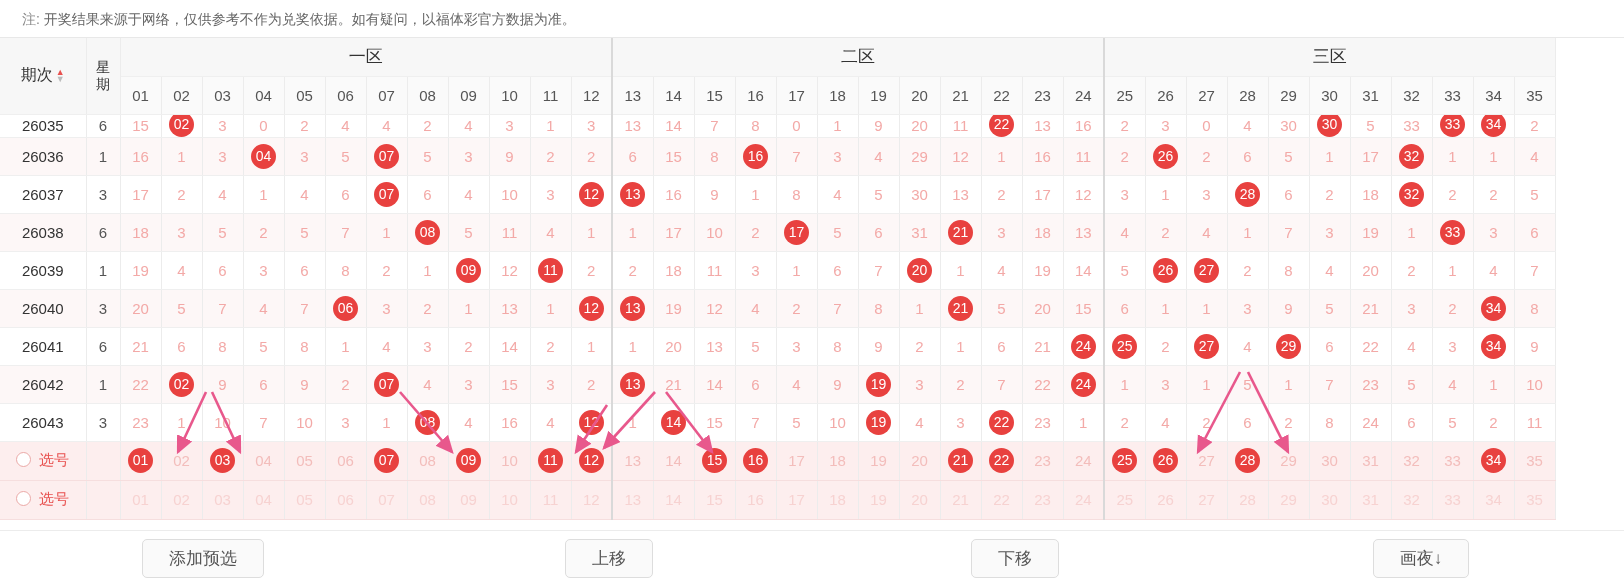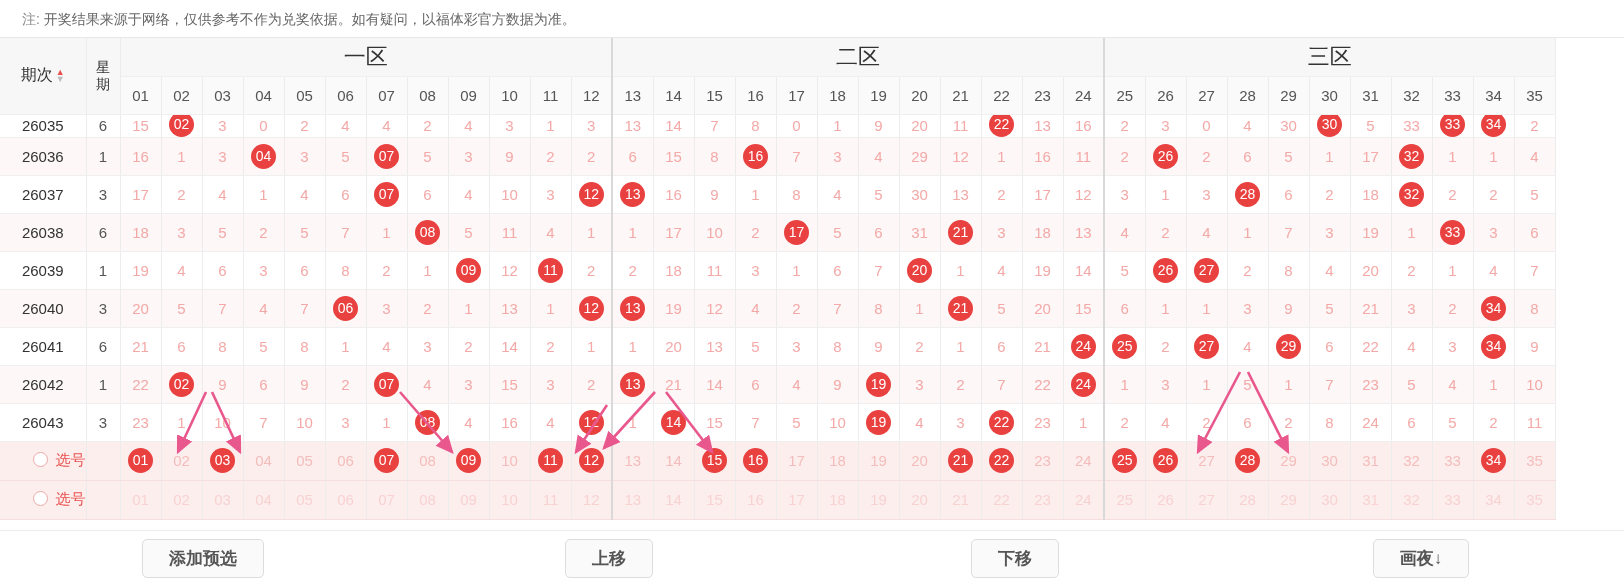--- a/index.html
+++ b/index.html
@@ -53,21 +53,21 @@
   col.c-week  { width: 34px; }
   col.c-num   { width: 41px; }
 
   thead th {
     background: #f7f7f7;
     color: #444;
     font-weight: normal;
     height: 30px;
   }
   th.zone {
-    font-size: 22px;
+    font-size: 17px;
     color: #333;
     height: 36px;
     border-bottom: 1px solid #e6e6e6;
   }
   th.issue-h, th.week-h {
     font-size: 16px;
     color: #333;
     border-bottom: 1px solid #e6e6e6;
   }
   th.week-h { font-size: 14px; line-height: 17px; }
@@ -120,21 +120,21 @@
 
   
   tr.pick td {
     background: #fdeeee;
     height: 39px;
     border-bottom: 1px solid #f6dede;
   }
   tr.pick td.issue {
     color: #e8504e;
     font-size: 15px;
-    text-align: right;
+    text-align: left;
     padding-left: 16px;
   }
   .radio {
     display: inline-block;
     width: 15px; height: 15px;
     border: 1px solid #eba9a7;
     border-radius: 50%;
     vertical-align: -2px;
     margin-right: 8px;
     background: #fff;
@@ -152,21 +152,20 @@
     border-top: 1px solid #ececec;
     display: flex;
     align-items: flex-start;
     padding-top: 8px;
   }
   .tb-btn {
     flex: 1;
     text-align: center;
     font-size: 17px;
     color: #555;
-    font-weight: bold;
   }
   .tb-btn .pill {
     display: inline-block;
     padding: 7px 26px;
     border: 1px solid #ddd;
     border-radius: 5px;
     background: #fafafa;
   }
   .tb-btn.primary .pill {
     background: #e8413f;

